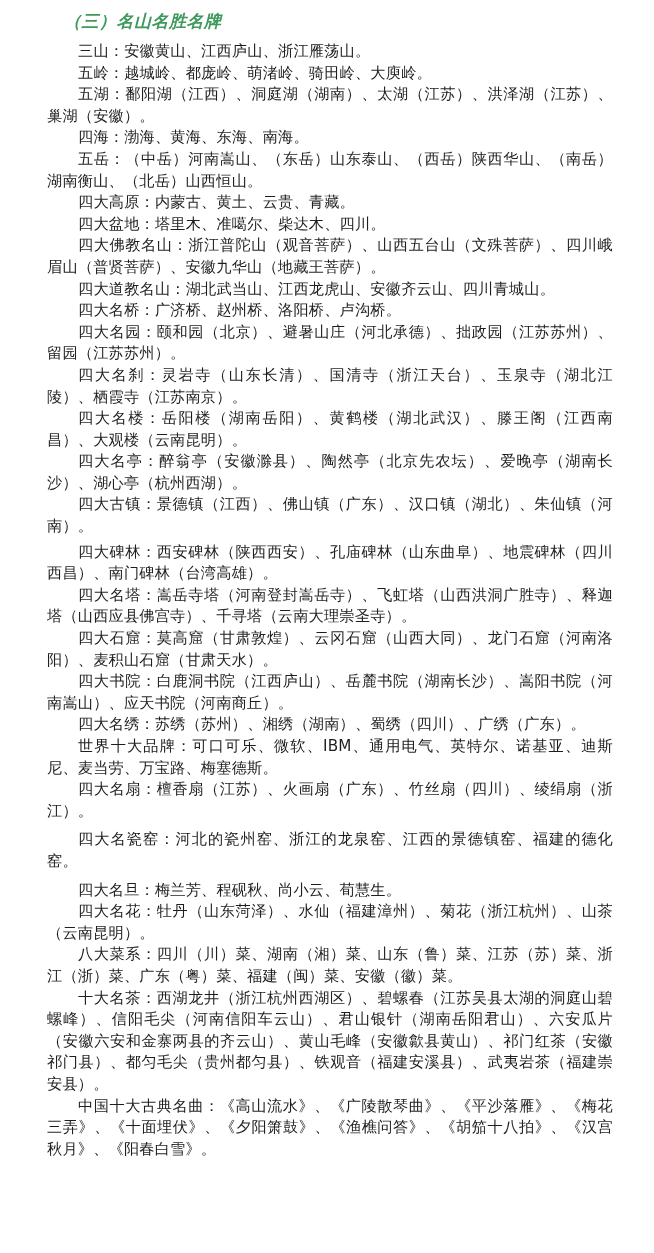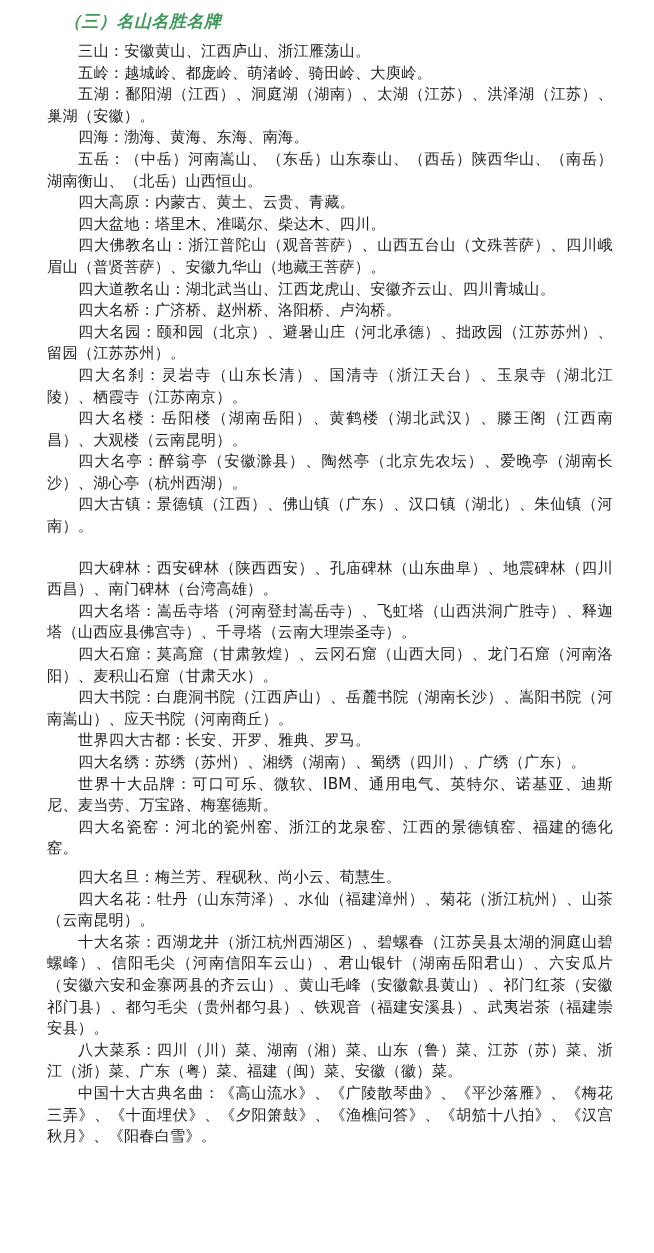--- a/index.html
+++ b/index.html
@@ -11,21 +11,21 @@
   .page { position: absolute; left: 0; top: 0; width: 654px; }
   .title {
     position: absolute; left: 64px; top: 10px;
     font-size: 17px; font-weight: bold; color: #3f9a5c; letter-spacing: 0.5px; font-style: italic;
   }
   .body {
     position: absolute; left: 47px; top: 41px; width: 566px;
     font-size: 15.2px; line-height: 21.6px; letter-spacing: 0.2px;
   }
   .para { margin: 0; text-indent: 31px; text-align: justify; word-break: break-all; }
-  .para.gap-after { margin-bottom: 20px; }
+  .para.gap-after { margin-bottom: 4px; }
   .para.gap-after-small { margin-bottom: 7px; }
 </style>
 </head>
 <body>
 
 <div class="page">
   <div class="title">（三）名山名胜名牌</div>
 
   <div class="body">
     <p class="para"><span>三山：</span><span>安徽黄山、江西庐山、浙江雁荡山。</span></p>
@@ -40,23 +40,23 @@
     <p class="para"><span>四大名桥：</span><span>广济桥、赵州桥、洛阳桥、卢沟桥。</span></p>
     <p class="para"><span>四大名园：</span><span>颐和园（北京）、避暑山庄（河北承德）、拙政园（江苏苏州）、留园（江苏苏州）。</span></p>
     <p class="para"><span>四大名刹：</span><span>灵岩寺（山东长清）、国清寺（浙江天台）、玉泉寺（湖北江陵）、栖霞寺（江苏南京）。</span></p>
     <p class="para"><span>四大名楼：</span><span>岳阳楼（湖南岳阳）、黄鹤楼（湖北武汉）、滕王阁（江西南昌）、大观楼（云南昆明）。</span></p>
     <p class="para"><span>四大名亭：</span><span>醉翁亭（安徽滁县）、陶然亭（北京先农坛）、爱晚亭（湖南长沙）、湖心亭（杭州西湖）。</span></p>
     <p class="para gap-after"><span>四大古镇：</span><span>景德镇（江西）、佛山镇（广东）、汉口镇（湖北）、朱仙镇（河南）。</span></p>
     <p class="para"><span>四大碑林：</span><span>西安碑林（陕西西安）、孔庙碑林（山东曲阜）、地震碑林（四川西昌）、南门碑林（台湾高雄）。</span></p>
     <p class="para"><span>四大名塔：</span><span>嵩岳寺塔（河南登封嵩岳寺）、飞虹塔（山西洪洞广胜寺）、释迦塔（山西应县佛宫寺）、千寻塔（云南大理崇圣寺）。</span></p>
     <p class="para"><span>四大石窟：</span><span>莫高窟（甘肃敦煌）、云冈石窟（山西大同）、龙门石窟（河南洛阳）、麦积山石窟（甘肃天水）。</span></p>
     <p class="para"><span>四大书院：</span><span>白鹿洞书院（江西庐山）、岳麓书院（湖南长沙）、嵩阳书院（河南嵩山）、应天书院（河南商丘）。</span></p>
-    <p class="para"><span>世界四大古都：</span><span>长安、开罗、雅典、罗马。</span></p>
     <p class="para"><span>四大名绣：</span><span>苏绣（苏州）、湘绣（湖南）、蜀绣（四川）、广绣（广东）。</span></p>
     <p class="para"><span>世界十大品牌：</span><span>可口可乐、微软、IBM、通用电气、英特尔、诺基亚、迪斯尼、麦当劳、万宝路、梅塞德斯。</span></p>
+    <p class="para gap-after-small"><span>四大名扇：</span><span>檀香扇（江苏）、火画扇（广东）、竹丝扇（四川）、绫绢扇（浙江）。</span></p>
     <p class="para gap-after-small"><span>四大名瓷窑：</span><span>河北的瓷州窑、浙江的龙泉窑、江西的景德镇窑、福建的德化窑。</span></p>
     <p class="para"><span>四大名旦：</span><span>梅兰芳、程砚秋、尚小云、荀慧生。</span></p>
     <p class="para"><span>四大名花：</span><span>牡丹（山东菏泽）、水仙（福建漳州）、菊花（浙江杭州）、山茶（云南昆明）。</span></p>
+    <p class="para"><span>八大菜系：</span><span>四川（川）菜、湖南（湘）菜、山东（鲁）菜、江苏（苏）菜、浙江（浙）菜、广东（粤）菜、福建（闽）菜、安徽（徽）菜。</span></p>
     <p class="para"><span>十大名茶：</span><span>西湖龙井（浙江杭州西湖区）、碧螺春（江苏吴县太湖的洞庭山碧螺峰）、信阳毛尖（河南信阳车云山）、君山银针（湖南岳阳君山）、六安瓜片（安徽六安和金寨两县的齐云山）、黄山毛峰（安徽歙县黄山）、祁门红茶（安徽祁门县）、都匀毛尖（贵州都匀县）、铁观音（福建安溪县）、武夷岩茶（福建崇安县）。</span></p>
-    <p class="para"><span>八大菜系：</span><span>四川（川）菜、湖南（湘）菜、山东（鲁）菜、江苏（苏）菜、浙江（浙）菜、广东（粤）菜、福建（闽）菜、安徽（徽）菜。</span></p>
     <p class="para"><span>中国十大古典名曲：</span><span>《高山流水》、《广陵散琴曲》、《平沙落雁》、《梅花三弄》、《十面埋伏》、《夕阳箫鼓》、《渔樵问答》、《胡笳十八拍》、《汉宫秋月》、《阳春白雪》。</span></p>
   </div>
 </div>
 
 </body></html>

